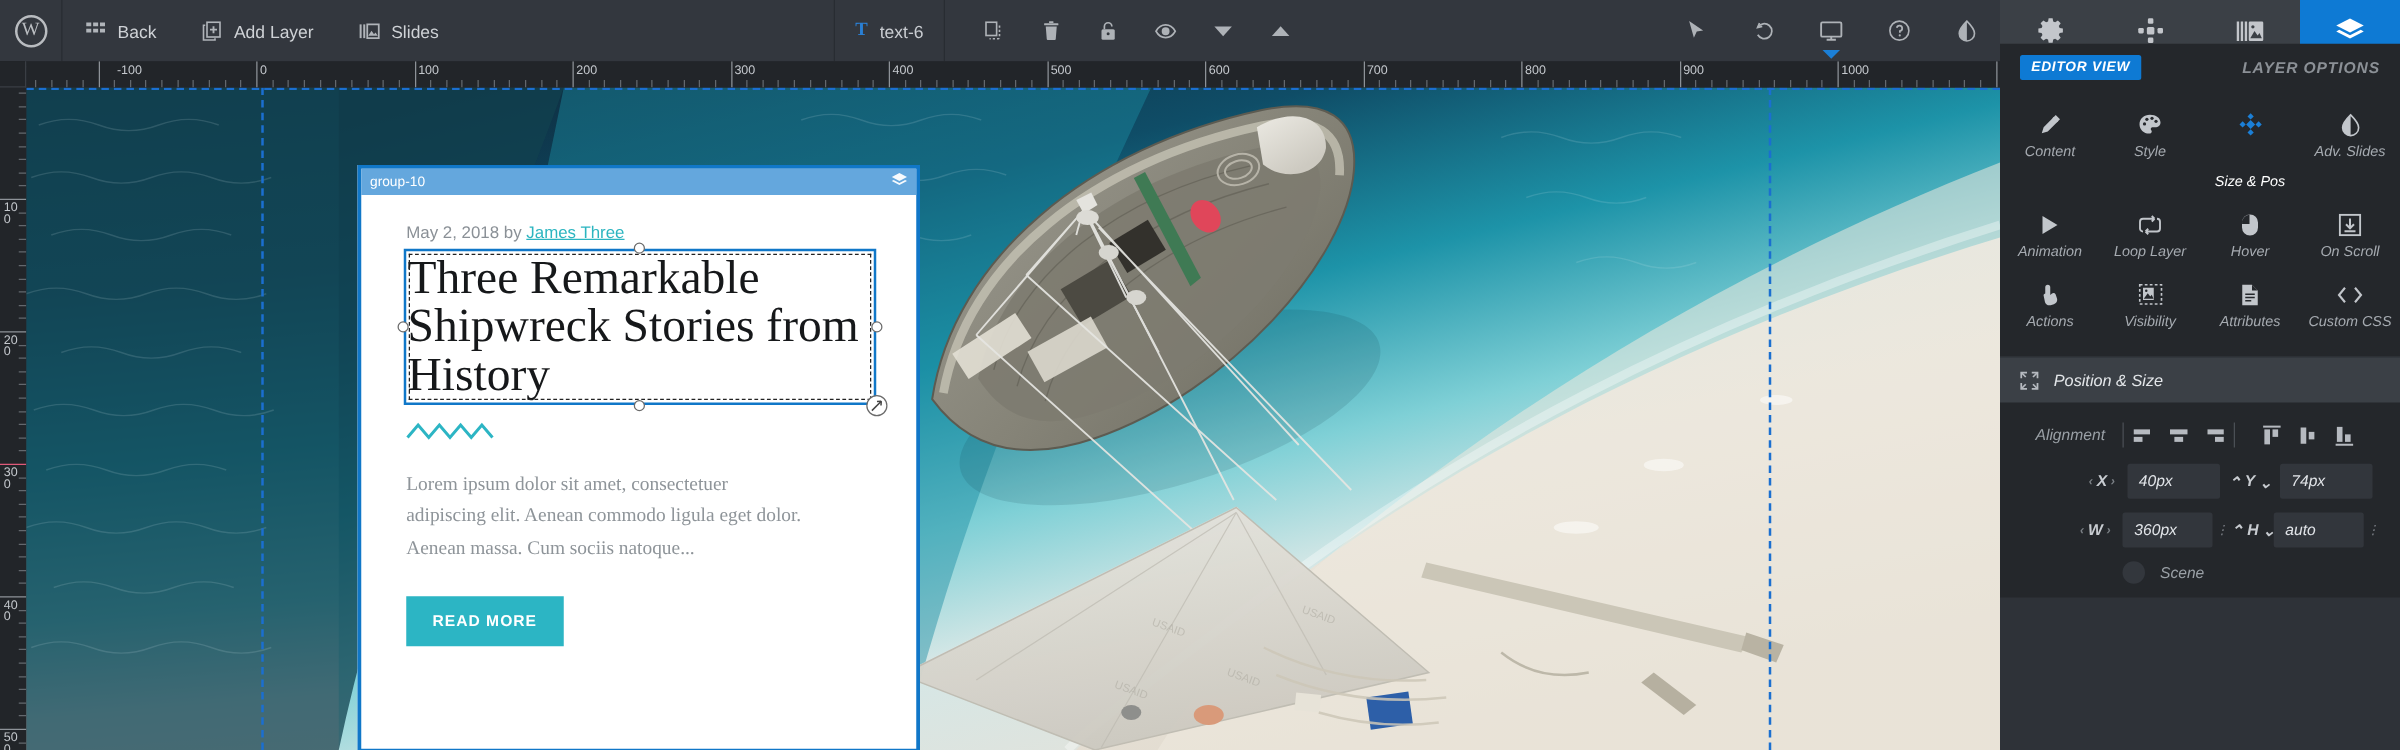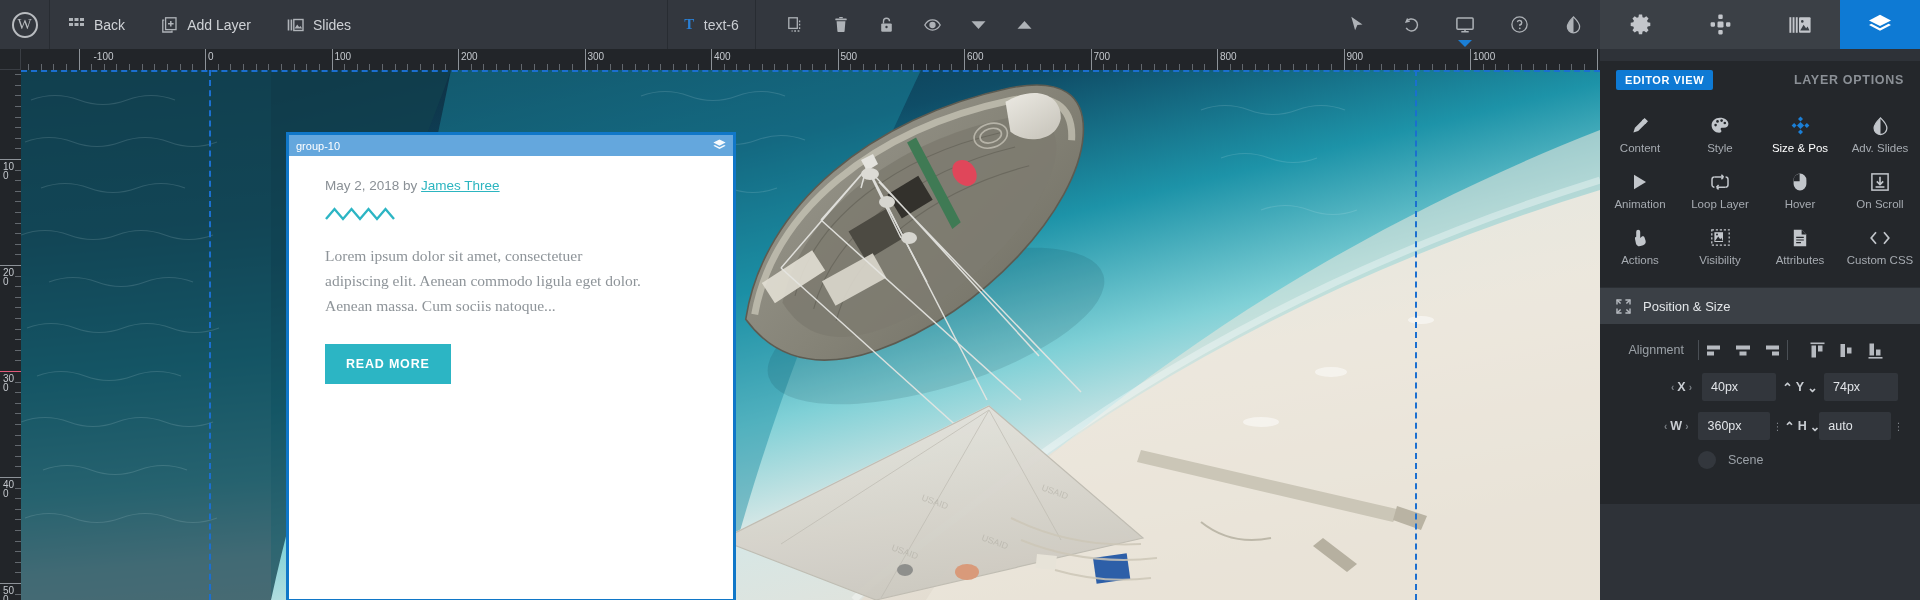--- a/index.html
+++ b/index.html
@@ -93,32 +93,32 @@
   .rot-handle { position:absolute; width:17px; height:17px; border-radius:50%; background:#fff;
     border:1px solid #6b6b6b; display:flex; align-items:center; justify-content:center; }
 
   .zigzag { margin:14px 0 0 0; }
   .excerpt { font-family:"Liberation Serif", serif; font-size:15.5px; line-height:1.62;
     color:#8e9499; margin-top:18px; max-width:320px; }
   .readmore { margin-top:26px; display:inline-block; background:#2cb5c4; color:#fff;
     font-size:12.5px; font-weight:bold; letter-spacing:.8px; padding:13px 21px; }
 
   
-  #right { position:absolute; left:1600px; top:61px; width:320px; height:443px; background:#24272b; }
+  #right { position:absolute; left:1600px; top:35px; width:320px; height:443px; background:#24272b;font-style:italic; }
   #view-row { height:38px; display:flex; align-items:center; justify-content:space-between;
     padding:0 16px; }
   .view-pill { background:#0e7ad4; color:#fff; font-size:11px; font-weight:bold;
     letter-spacing:.6px; padding:4px 9px; border-radius:2px; }
   .view-right { color:#8b9096; font-size:12.5px; font-weight:bold; letter-spacing:.7px; }
 
   #tabgrid { display:grid; grid-template-columns:repeat(4,1fr); padding:8px 0 12px 0; }
   .tcell { display:flex; flex-direction:column; align-items:center; gap:7px; padding:9px 0;
     cursor:pointer; }
   .tcell .tlabel { font-size:11.5px; color:#a6abb1; }
-  .tcell.active .tlabel { color:#ffffff; }
+  .tcell.active .tlabel { color:#ffffff;margin-top:24px; }
   .tcell .ticon { height:19px; display:flex; align-items:center; justify-content:center; color:#c2c6cb; }
   .tcell.active .ticon { color:#1b7fd6; }
 
   .sec-head { height:37px; background:#3b4046; display:flex; align-items:center; gap:12px;
     padding:0 16px; border-top:1px solid #2b2f34; }
   .sec-head .sico { color:#b6bac0; display:flex; }
   .sec-head .stitle { font-size:13px; color:#e3e6e9; }
 
   .sec-body { padding:16px 14px 18px 14px; }
   .frow { display:flex; align-items:center; margin-bottom:13px; }
@@ -684,20 +684,35 @@
           <path d="M6.5 8.3 L1.9 5.9 L0.4 6.7 L6.5 9.9 L12.6 6.7 L11.1 5.9 Z"></path>
         </svg>
       </span>
     </div>
 
     <div id="card-body">
       <div class="meta">
         <span>May 2, 2018 by </span><a href="#">James Three</a>
       </div>
 
+      <div class="headline-wrap" style="width:378px;">
+        <div class="headline">Three Remarkable Shipwreck Stories from History</div>
+        <div class="sel-box"></div>
+        <div class="handle" style="left:50%; top:-5px; margin-left:-5px;"></div>
+        <div class="handle" style="left:-5px; top:50%; margin-top:-5px;"></div>
+        <div class="handle" style="right:-5px; top:50%; margin-top:-5px;"></div>
+        <div class="handle" style="left:50%; bottom:-5px; margin-left:-5px;"></div>
+        <div class="rot-handle" style="right:-9px; bottom:-9px;">
+          <svg width="11" height="11" viewBox="0 0 11 11" fill="none" stroke="#444" stroke-width="1.2">
+            <path d="M1.5 9.5 L9 2"></path>
+              <path d="M9 2 L5.6 2.2"></path>
+              <path d="M9 2 L8.8 5.4"></path>
+          </svg>
+        </div>
+      </div>
 
       <div class="zigzag">
         <svg width="70" height="14" viewBox="0 0 70 14" fill="none" stroke="#2cb5c4" stroke-width="2.4">
           <path d="M1 12 L9.5 2 L18 12 L26.5 2 L35 12 L43.5 2 L52 12 L60.5 2 L69 12"></path>
         </svg>
       </div>
 
       <div class="excerpt">Lorem ipsum dolor sit amet, consectetuer adipiscing elit. Aenean commodo ligula eget dolor. Aenean massa. Cum sociis natoque...</div>
 
       <div class="readmore">READ MORE</div>

